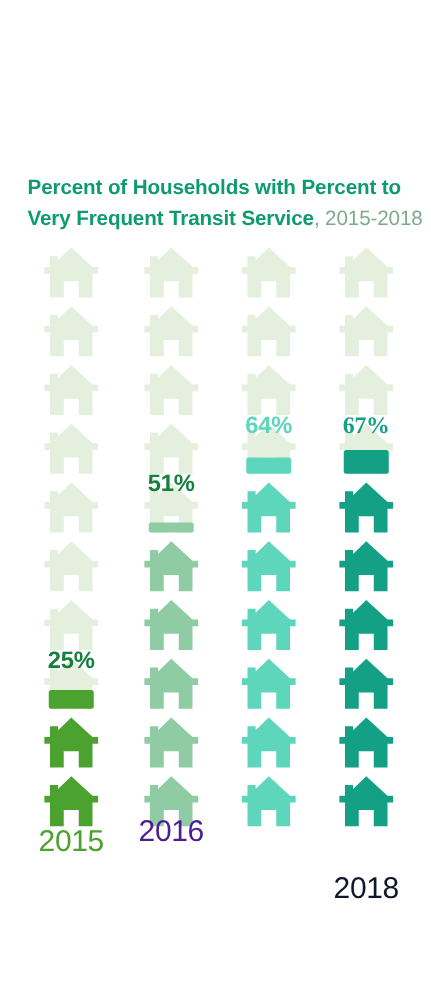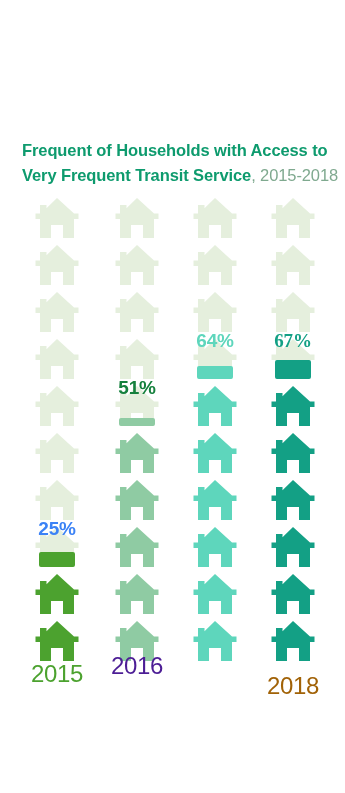--- a/index.html
+++ b/index.html
@@ -113,21 +113,21 @@
     white-space: nowrap;
   }
 </style>
 </head>
 <body>
 
 <div id="infographic">
 
   <div class="title-block">
     <div class="title-line">
-      <span class="title-strong">Frequent of Households with Access to</span>
+      <span class="title-strong">Percent of Households with Percent to</span>
     </div>
     <div class="title-line">
       <span class="title-strong">Very Frequent Transit Service</span><span class="title-light">, 2015-2018</span>
     </div>
   </div>
 
   <div class="plot" id="plot">
       <div class="col" style="left: 27px;">
         <div class="house-cell" style="top: 196px;">
           <svg viewBox="0 0 46 44">
@@ -176,21 +176,21 @@
           <svg viewBox="0 0 46 44">
             <path d="M23 2 L40 17.5 L44.5 17.5 L44.5 23 L40 23 L40 42 L29 42 L29 29 L17 29 L17 42 L6 42 L6 23 L1.5 23 L1.5 17.5 L6 17.5 L6 9 L12.5 9 L12.5 12.2 Z" fill="#4CA22F"></path>
           </svg>
         </div>
         <div class="house-cell" style="top: 619px;">
           <svg viewBox="0 0 46 44">
             <path d="M23 2 L40 17.5 L44.5 17.5 L44.5 23 L40 23 L40 42 L29 42 L29 29 L17 29 L17 42 L6 42 L6 23 L1.5 23 L1.5 17.5 L6 17.5 L6 9 L12.5 9 L12.5 12.2 Z" fill="#4CA22F"></path>
           </svg>
         </div>
       </div>
-      <div class="value-label" style="left: 12px; top: 518px; color: #3b82f6;">25%</div>
+      <div class="value-label" style="left: 12px; top: 518px; color: #15803d;">25%</div>
       <div class="year-label" style="left: 12px; top: 660px; color: rgb(76, 162, 47);">2015</div>
       <div class="col" style="left: 107px;">
         <div class="house-cell" style="top: 196px;">
           <svg viewBox="0 0 46 44">
             <path d="M23 2 L40 17.5 L44.5 17.5 L44.5 23 L40 23 L40 42 L29 42 L29 29 L17 29 L17 42 L6 42 L6 23 L1.5 23 L1.5 17.5 L6 17.5 L6 9 L12.5 9 L12.5 12.2 Z" fill="#E5EFDD"></path>
           </svg>
         </div>
         <div class="house-cell" style="top: 243px;">
           <svg viewBox="0 0 46 44">
             <path d="M23 2 L40 17.5 L44.5 17.5 L44.5 23 L40 23 L40 42 L29 42 L29 29 L17 29 L17 42 L6 42 L6 23 L1.5 23 L1.5 17.5 L6 17.5 L6 9 L12.5 9 L12.5 12.2 Z" fill="#E5EFDD"></path>
@@ -347,16 +347,16 @@
             <path d="M23 2 L40 17.5 L44.5 17.5 L44.5 23 L40 23 L40 42 L29 42 L29 29 L17 29 L17 42 L6 42 L6 23 L1.5 23 L1.5 17.5 L6 17.5 L6 9 L12.5 9 L12.5 12.2 Z" fill="#13A085"></path>
           </svg>
         </div>
         <div class="house-cell" style="top: 619px;">
           <svg viewBox="0 0 46 44">
             <path d="M23 2 L40 17.5 L44.5 17.5 L44.5 23 L40 23 L40 42 L29 42 L29 29 L17 29 L17 42 L6 42 L6 23 L1.5 23 L1.5 17.5 L6 17.5 L6 9 L12.5 9 L12.5 12.2 Z" fill="#13A085"></path>
           </svg>
         </div>
       </div>
       <div class="value-label" style="left: 248px; top: 330px; color: rgb(19, 160, 133); font-family: Liberation Serif, serif;">67%</div>
-      <div class="year-label" style="left: 248px; top: 672px; color: #a16207;">2018</div>
+      <div class="year-label" style="left: 248px; top: 697px; color: #0f172a;">2018</div>
     </div>
 
 </div>
 
 </body></html>

